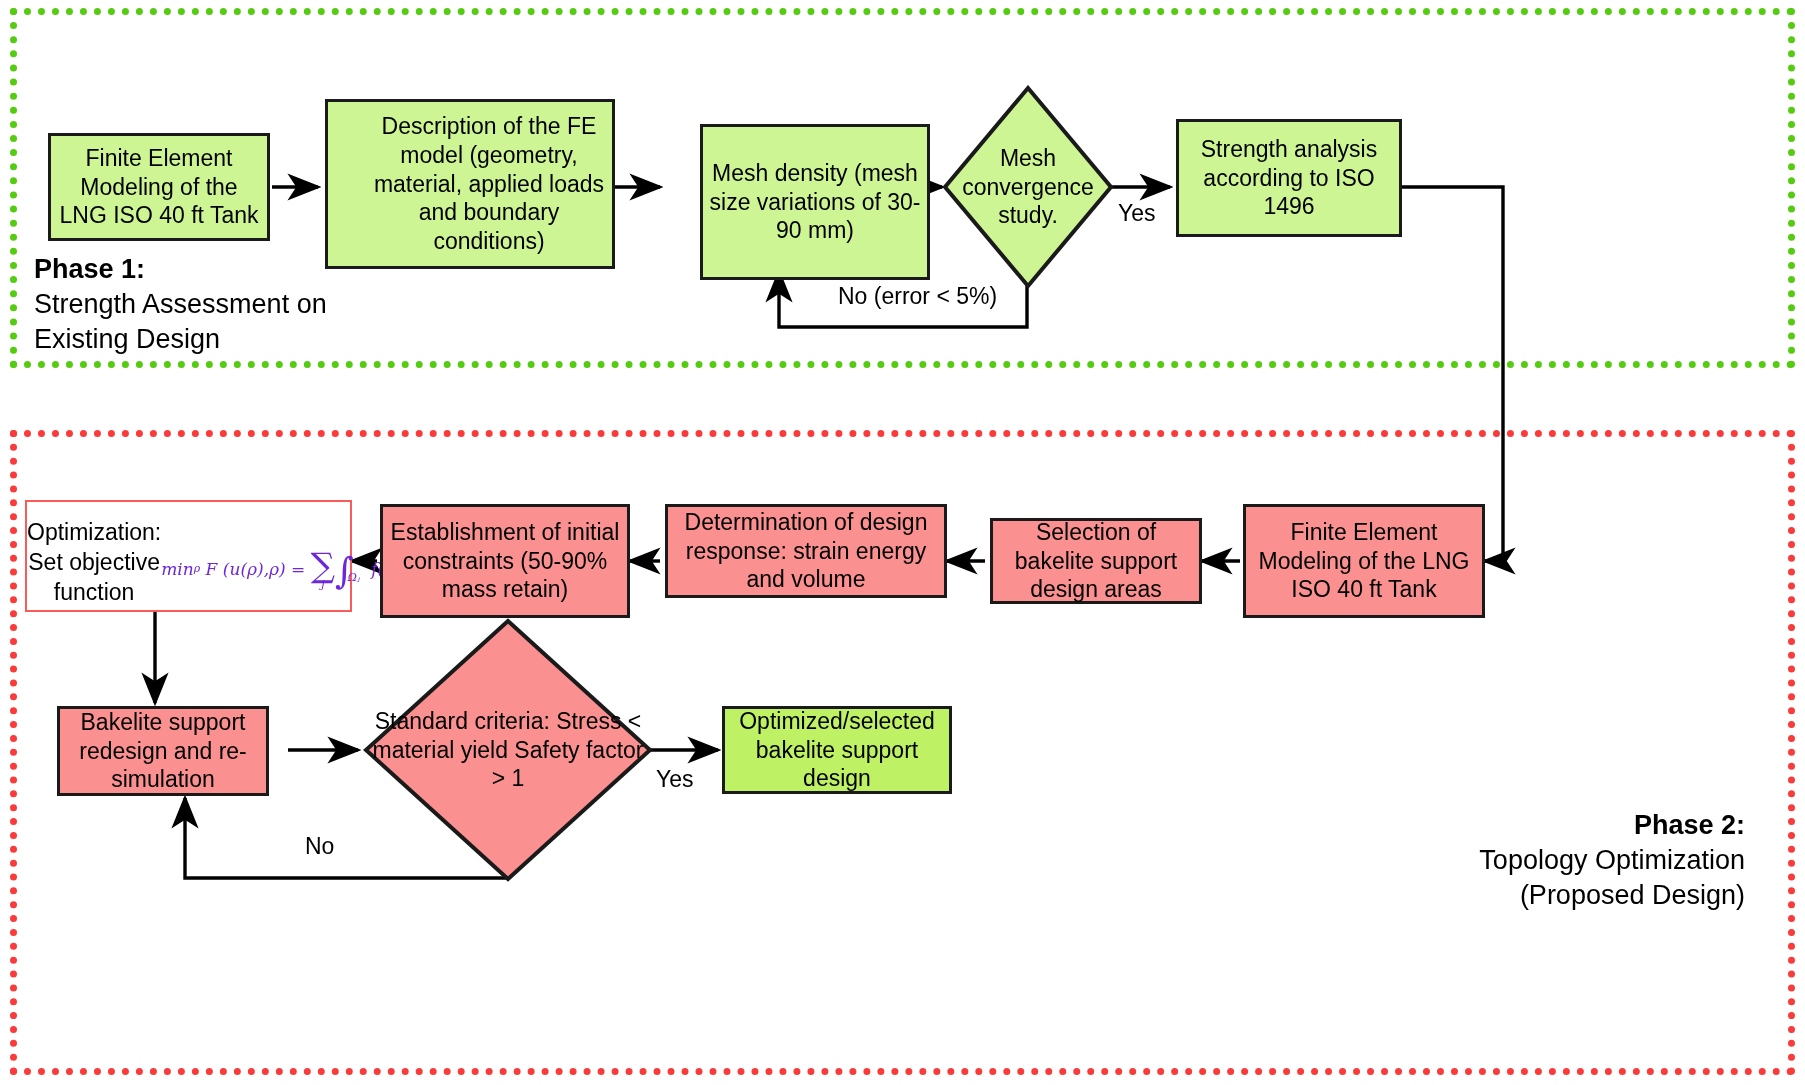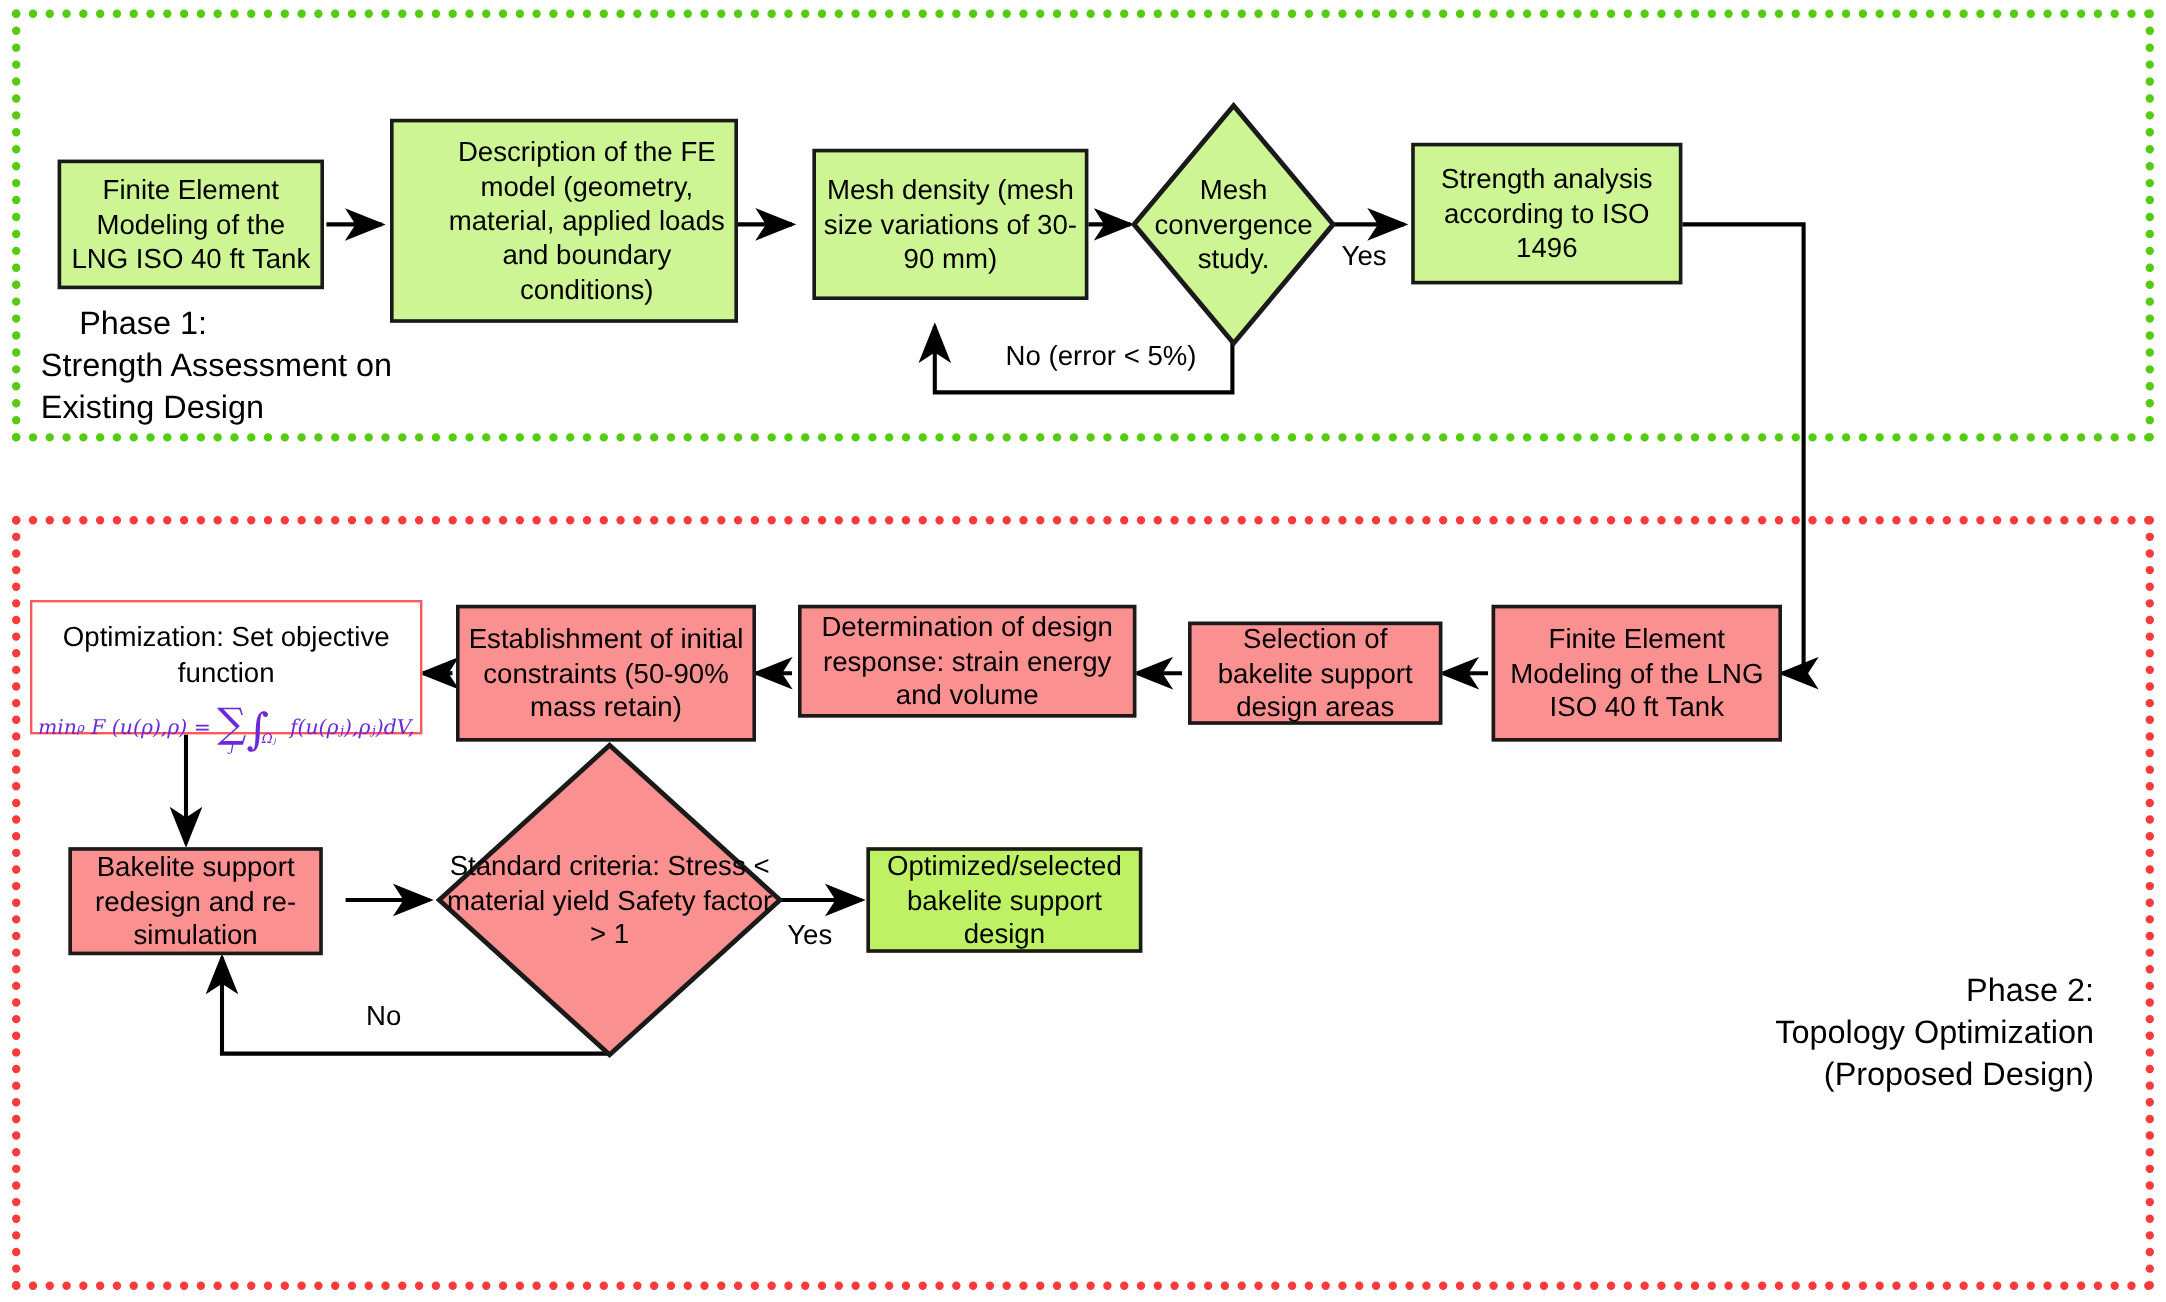--- a/index.html
+++ b/index.html
@@ -79,21 +79,21 @@
     font-size: 23px;
     line-height: 1.26;
     color: #000;
   }
   .formula-box {
     position: absolute;
     box-sizing: border-box;
     background: #ffffff;
     border: 2px solid #fa5a5a;
     display: flex;
-    flex-direction: column;
+    flex-direction: row;
     align-items: center;
     justify-content: flex-start;
     padding-top: 14px;
   }
   .formula-title {
     font-size: 23px;
     line-height: 1.3;
     text-align: center;
     color: #000;
   }
@@ -137,22 +137,21 @@
     top: 9px;
     left: -6px;
   }
   .phase-label {
     position: absolute;
     font-size: 27px;
     line-height: 1.3;
     color: #000;
   }
   .phase-label .bold {
-    font-weight: normal;
-    margin-left: 32px;
+    font-weight: bold;
   }
   .edge-label {
     position: absolute;
     font-size: 23px;
     color: #000;
     white-space: nowrap;
   }
   svg.wires {
     position: absolute;
     left: 0; top: 0;
@@ -198,21 +197,21 @@
       <line x1="648" y1="750" x2="718" y2="750" marker-end="url(#arrow)"></line>
 
       <path d="M508,880 L508,878 L185,878 L185,798" marker-end="url(#arrow)"></path>
     </g>
   </svg>
 
   <div class="node box-green" style="left:48px; top:133px; width:222px; height:108px;">Finite Element Modeling of the LNG ISO 40 ft Tank</div>
 
   <div class="node box-green" style="left:325px; top:99px; width:290px; height:170px;padding-left:44px;">Description of the FE model (geometry, material, applied loads and boundary conditions)</div>
 
-  <div class="node box-green" style="left:677px; top:124px; width:230px; height:126px;">Mesh density (mesh size variations of 30-90 mm)</div>
+  <div class="node box-green" style="left:700px; top:124px; width:230px; height:156px;">Mesh density (mesh size variations of 30-90 mm)</div>
 
   <div class="diamond-wrap" style="left:942px; top:85px; width:172px; height:204px;">
     <svg class="diamond-shape" viewBox="0 0 172 204" preserveAspectRatio="none">
       <polygon points="86,3 169,102 86,201 3,102" fill="#cdf594" stroke="#1a1a1a" stroke-width="4"></polygon>
     </svg>
     <div class="diamond-label">Mesh convergence study.</div>
   </div>
 
   <div class="node box-green" style="left:1176px; top:119px; width:226px; height:118px;">Strength analysis according to ISO 1496</div>
 

